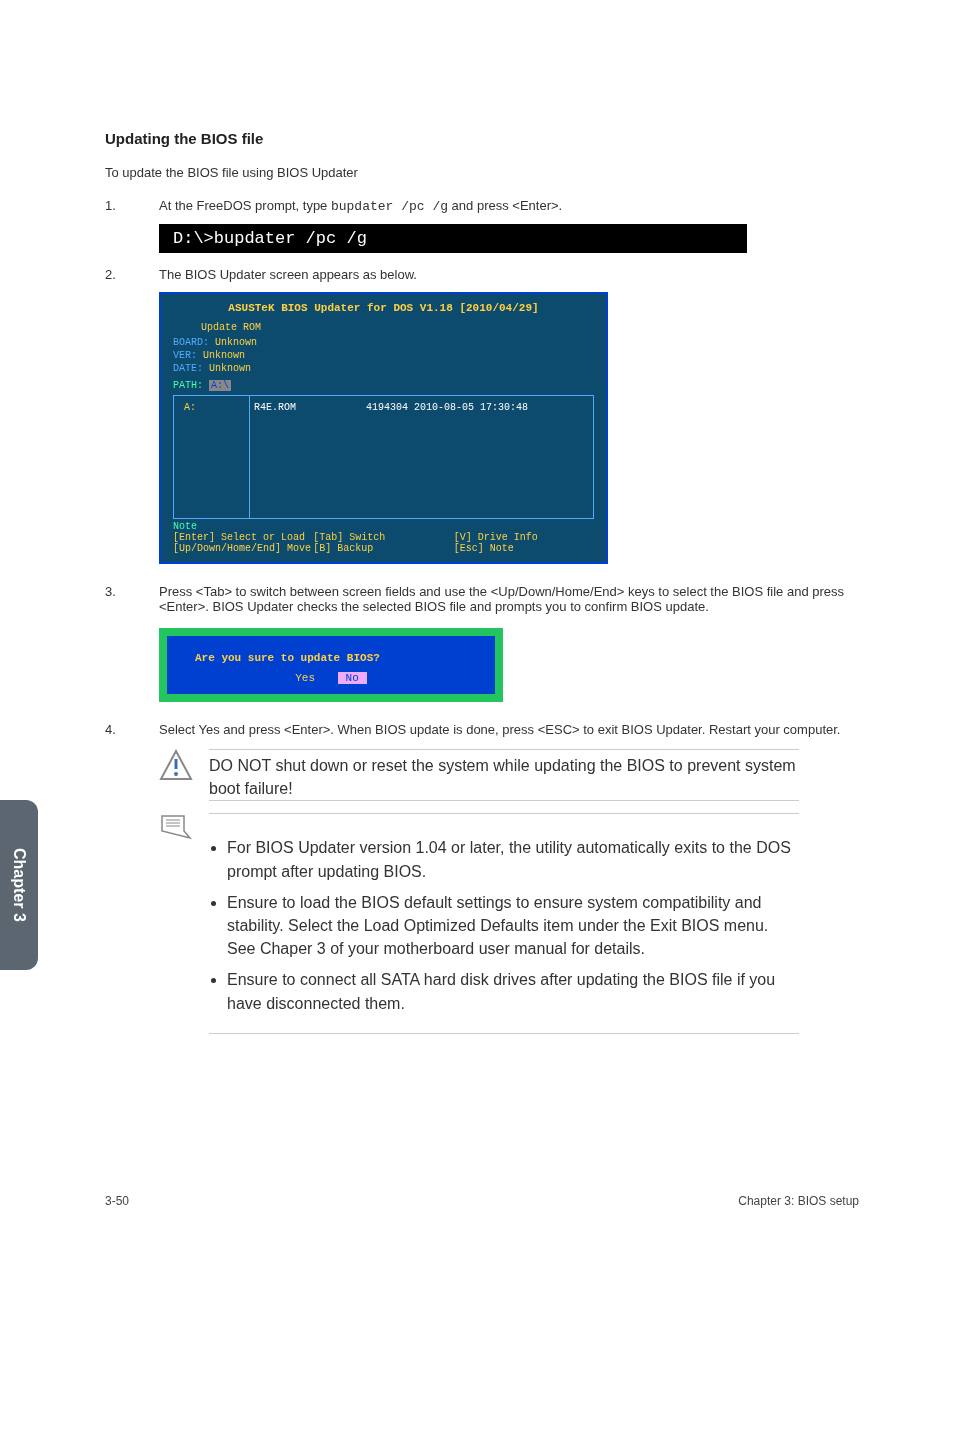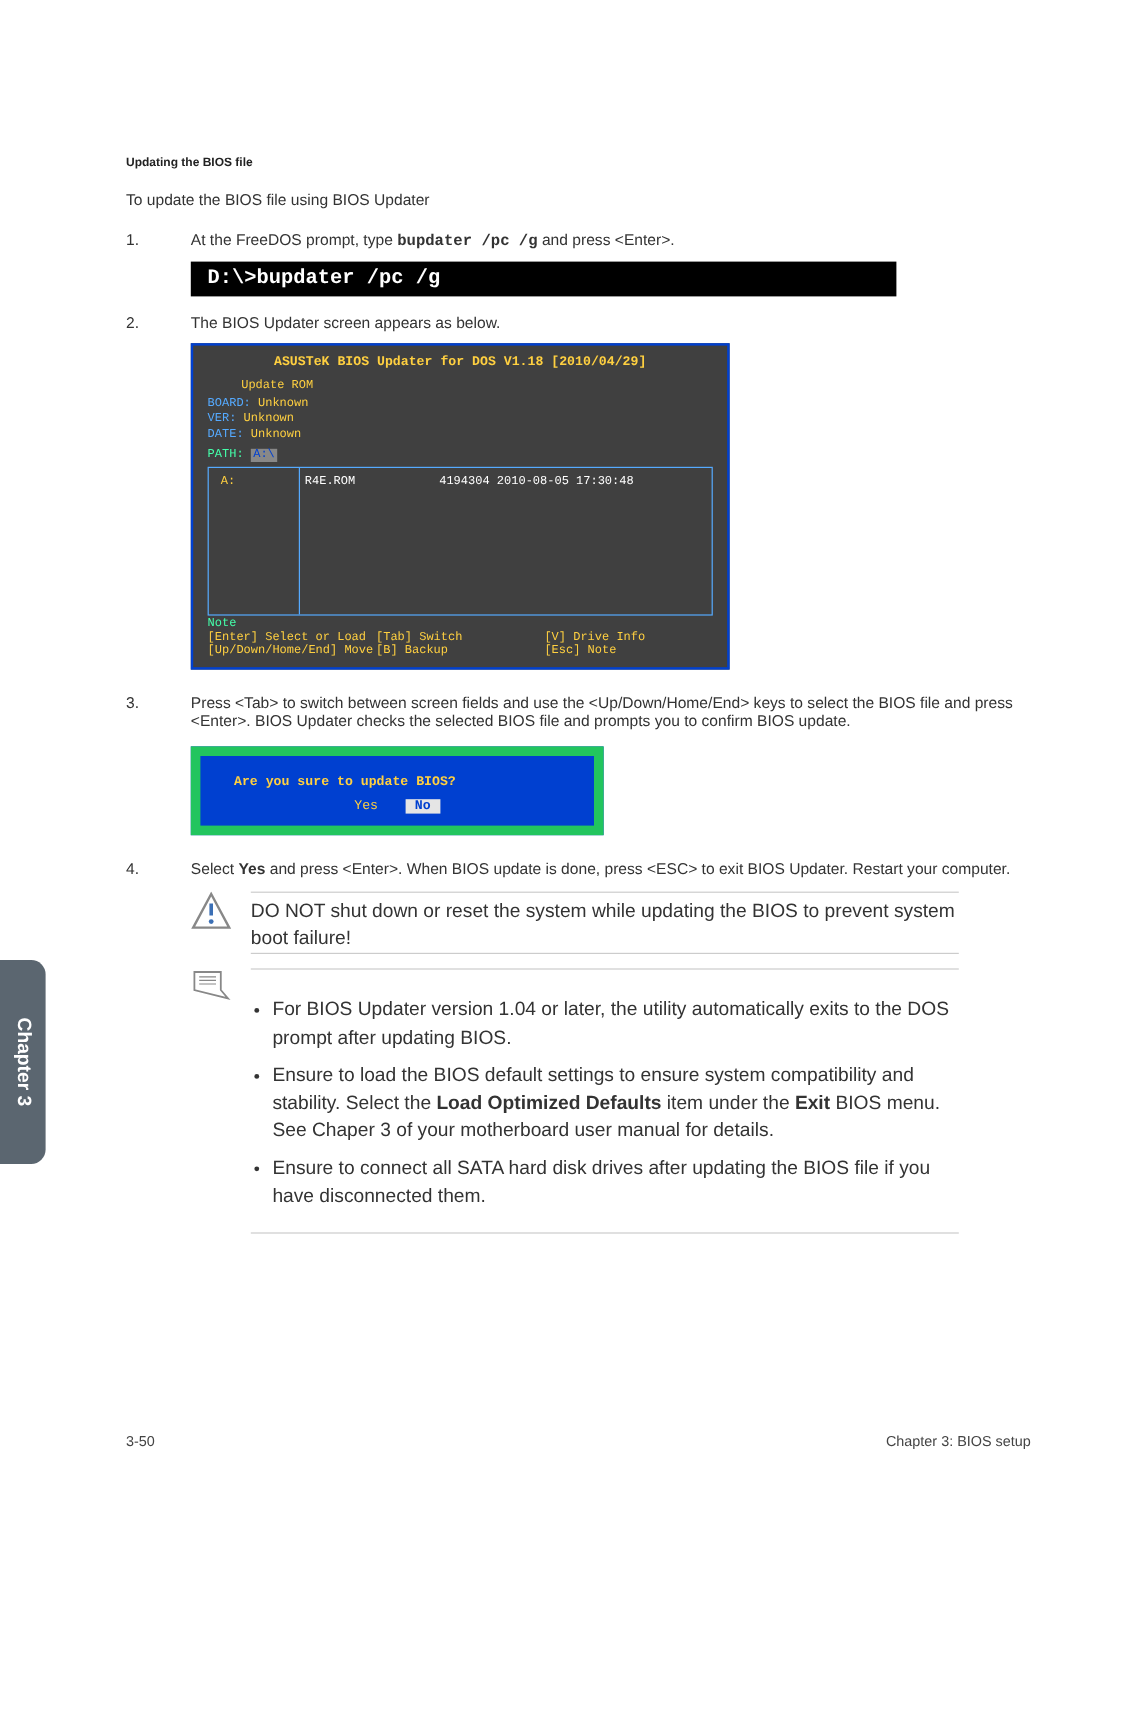--- a/index.html
+++ b/index.html
@@ -1,24 +1,24 @@
 <!DOCTYPE html>
 <html><head>
 <meta charset="utf-8">
 <style>
 body{margin:0;font-family:Arial,Helvetica,sans-serif;font-size:13px;color:#333;background:#fff;width:954px}
 .page{padding:130px 95px 50px 105px;position:relative;min-height:1258px;box-sizing:border-box}
-h2{font-size:10px;font-weight:bold;margin:0 0 18px 0;color:#222}
+h2{font-size:15px;font-weight:bold;margin:0 0 18px 0;color:#222}
 p.intro{margin:0 0 18px 0}
 .step{display:flex;margin:0 0 10px 0}
 .step .num{width:54px;flex-shrink:0}
 .step .txt{flex:1}
 .mono{font-family:"Courier New",monospace}
 .term{background:#000;color:#fff;font-family:"Courier New",monospace;font-size:17px;padding:5px 14px;margin:6px 0 14px 54px;width:560px}
-.bios-box{margin:4px 0 20px 54px;width:445px;background:#404040;color:#fff;font-family:"Courier New",monospace;font-size:10px;border:2px solid #0040d0}
+.bios-box{margin:4px 0 20px 54px;width:445px;background:#0c4a6e;color:#fff;font-family:"Courier New",monospace;font-size:10px;border:2px solid #0040d0}
 .bios-title{text-align:center;color:#ffd040;font-weight:bold;padding:8px 0 10px 0;font-size:11px}
 .rom-row{display:flex;padding:0 12px;gap:40px}
 .rom-col{flex:1;position:relative}
 .rom-col .lbl{color:#ffd040;position:relative;top:-2px;margin-left:28px}
 .rom-col .fld{margin-top:2px;white-space:pre}
 .rom-col .fld .k{color:#5af}
 .rom-col .fld .v{background:#888;color:#0040d0;padding:0 2px}
 .rom-col .fld .v2{color:#ffd040}
 .pathln{padding:6px 12px 2px 12px}
 .pathln .k{color:#4fa}
@@ -27,29 +27,29 @@
 .filebox .left{width:55px;color:#ffd040;padding:6px 10px;border-right:1px solid #5af}
 .filebox .right{flex:1;padding:6px 4px;height:110px;color:#fff;display:flex;gap:70px}
 .note-sec{margin:2px 12px 8px 12px}
 .note-sec .nt{color:#4fa}
 .note-sec .nts{display:flex;color:#ffd040;justify-content:space-between;font-size:10px}
 .note-sec .nts span{flex:1}
 .confirm-box{margin:14px 0 20px 54px;width:300px;border:8px solid #22c55e;background:#0040d0;padding:16px 14px 10px 14px;font-family:"Courier New",monospace;font-size:11px}
 .confirm-box .q{color:#ffd040;font-weight:bold;text-align:left;margin-bottom:8px;padding-left:14px}
 .confirm-box .opts{text-align:center}
 .confirm-box .opts .y{color:#ffd040;margin-right:16px}
-.confirm-box .opts .n{background:#e5e5e5;color:#0040d0;padding:0 8px;font-weight:bold}
+.confirm-box .opts .n{background:#f0abfc;color:#0040d0;padding:0 8px;font-weight:normal}
 .callout{display:flex;margin:12px 0 0 54px;align-items:flex-start;gap:16px;width:640px}
 .callout svg{flex-shrink:0}
 .callout .ct{flex:1;font-size:16px;line-height:1.45;padding-top:4px;border-top:1px solid #ccc;border-bottom:1px solid #ccc}
 .callout ul{padding-left:18px;margin:18px 0}
 .callout li{margin-bottom:8px}
 .side-tab{position:absolute;left:0;top:800px;width:38px;height:170px;background:#5b6670;border-top-right-radius:12px;border-bottom-right-radius:12px;color:#fff;font-weight:bold;font-size:16px;display:flex;align-items:center;justify-content:center;writing-mode:vertical-rl}
 .footer{position:absolute;bottom:50px;left:105px;right:95px;display:flex;justify-content:space-between;font-size:12px;color:#444;border-top:0}
-b{font-weight:bold}
+b{font-weight:normal}
 </style>
 </head>
 <body>
 
 <div class="side-tab">Chapter 3</div>
 
 <div class="page">
 
 <h2>Updating the BIOS file</h2>
 <p class="intro">To update the BIOS file using BIOS Updater</p>

